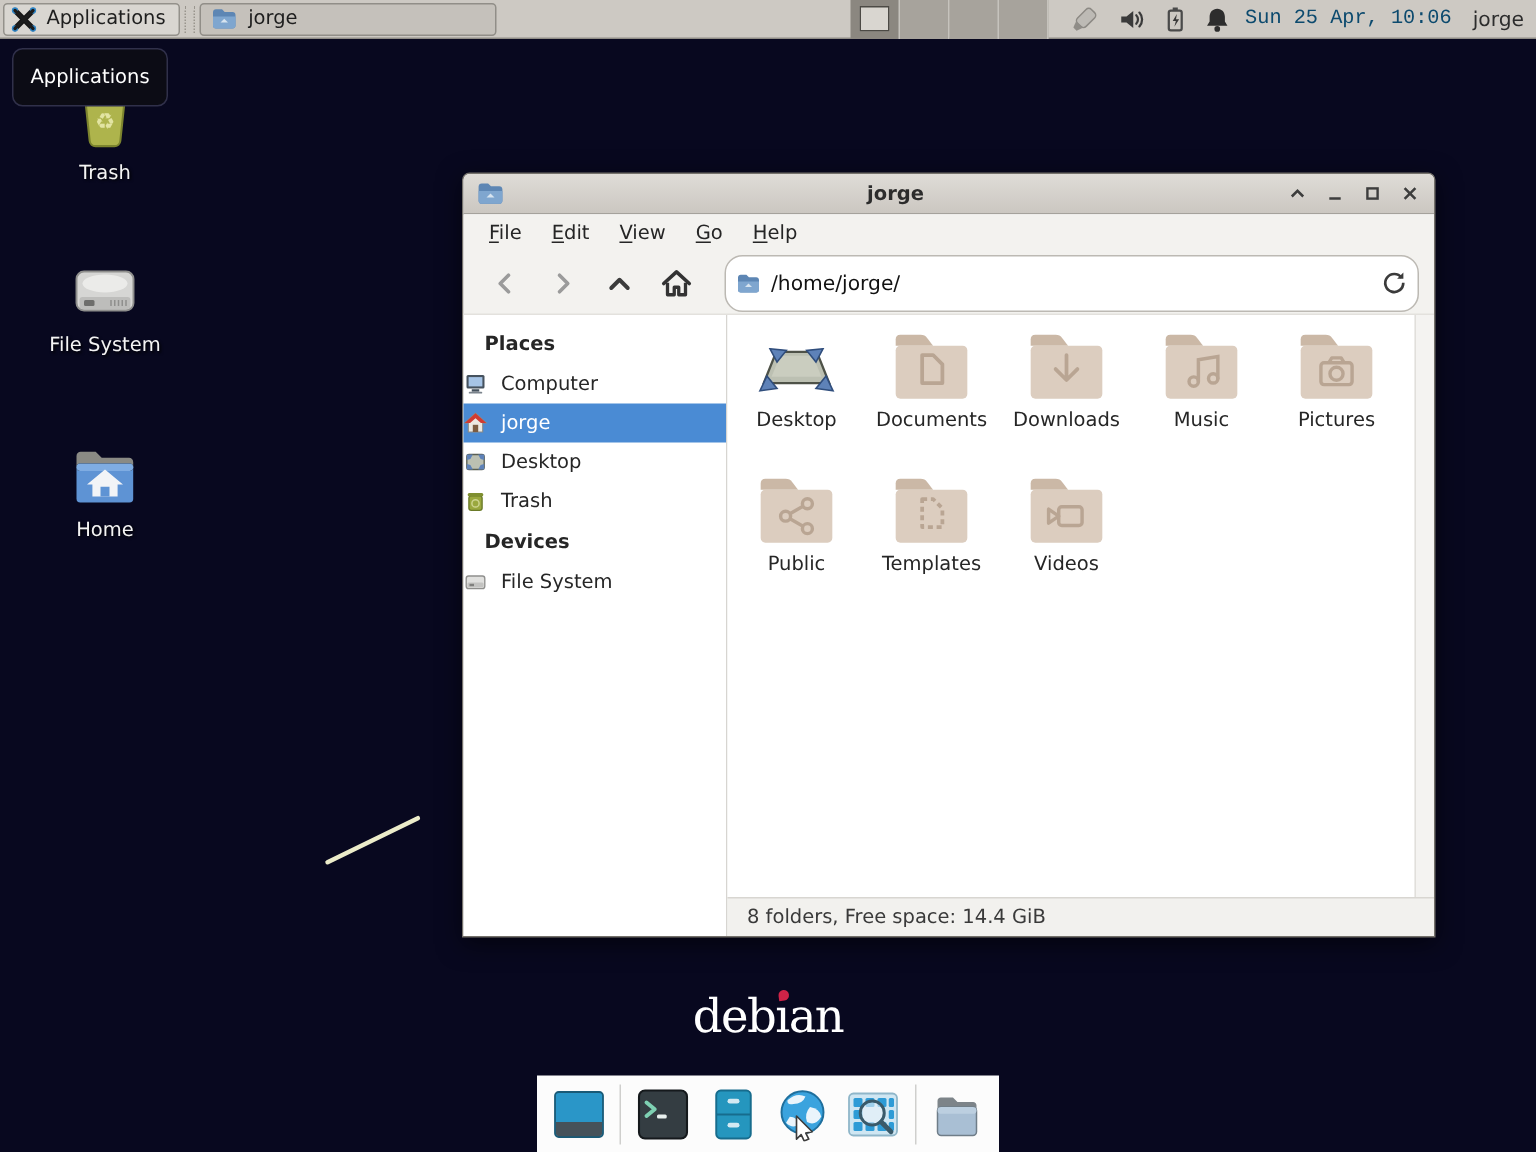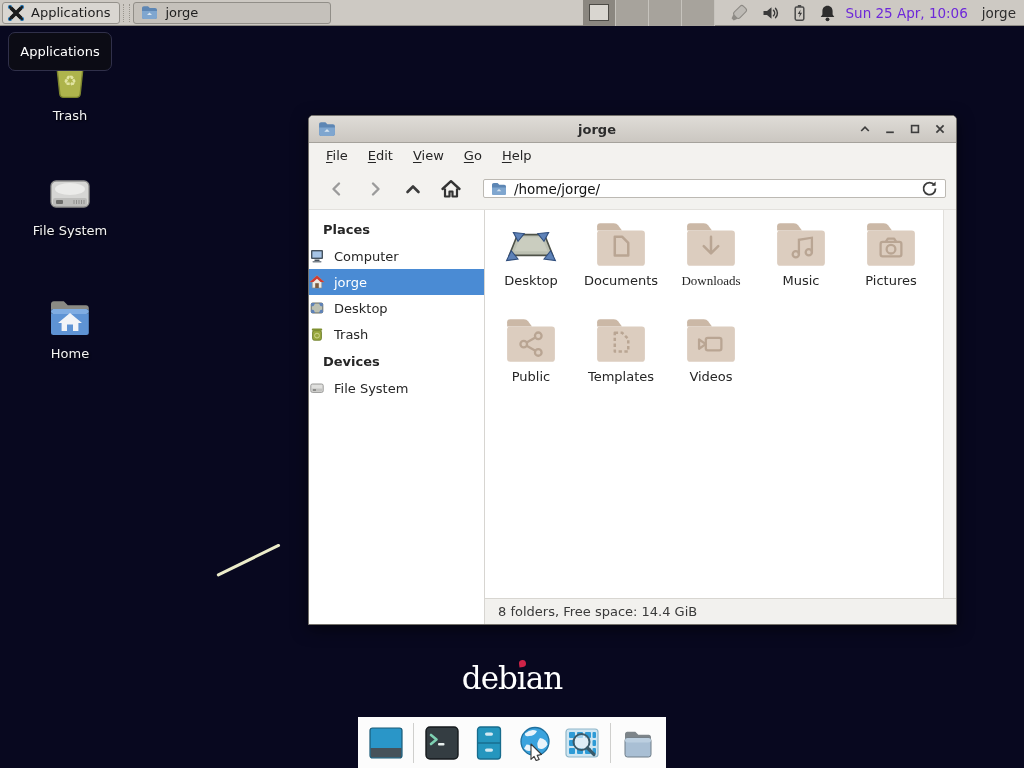--- a/index.html
+++ b/index.html
@@ -20,21 +20,21 @@
   .panel-handle{width:7px;height:18px;margin:0 3px;border-left:1px dotted #99958d;border-right:1px dotted #99958d;}
   .task-btn{width:198px;height:22px;background:#c5c1bb;border:1px solid #918e88;border-radius:3px;
     display:flex;align-items:center;gap:7px;padding:0 7px;color:#1e1e1e;}
   .spacer{flex:1;}
   .pager{display:flex;height:26px;}
   .pager-cell{width:33px;height:26px;background:#a7a39c;border-right:1px solid #c6c3bd;position:relative;}
   .pager-cell.active{background:#8b8780;}
   .pager-cell.active .mini-win{position:absolute;left:6px;top:4px;width:20px;height:17px;
     background:#d9d6d0;border:1px solid #4c4a45;}
   .tray{display:flex;align-items:center;gap:11px;margin:0 10px 0 14px;}
-  .clock{font-size:13.5px;color:#6d28d9;margin-right:14px;white-space:nowrap;}
+  .clock{font-size:13.5px;color:#0c4a6e;margin-right:14px;white-space:nowrap;font-family:Liberation Mono, monospace;}
   .user{font-size:13.5px;color:#2d2d2d;margin-right:8px;}
 
   
   .tooltip{position:absolute;left:8px;top:32px;width:104px;height:39px;background:#0c0c15;
     border:1px solid #30304a;border-radius:7px;color:#fff;display:flex;align-items:center;
     justify-content:center;z-index:60;}
 
   
   .desk-icon{position:absolute;left:25px;width:90px;display:flex;flex-direction:column;align-items:center;gap:5px;z-index:5;}
   .di-label{color:#f4f4f4;font-size:13px;text-shadow:1px 1px 2px #000;}
@@ -47,21 +47,21 @@
     border-bottom:1px solid #a5a29c;display:flex;align-items:center;padding:0 9px;gap:6px;}
   .tb-title{flex:1;text-align:center;font-weight:bold;color:#2c2c2c;}
   .tb-controls{display:flex;gap:11px;align-items:center;}
   .tb-btn{width:14px;height:14px;display:flex;align-items:center;justify-content:center;}
   .menubar{height:25px;background:#f3f2ef;display:flex;align-items:center;padding-left:7px;}
   .menu-item{padding:3px 10px;color:#252525;}
   u{text-underline-offset:2px;}
   .toolbar{height:42px;background:#f3f2ef;display:flex;align-items:center;padding:0 10px;gap:3px;
     border-bottom:1px solid #e3e1dd;}
   .nav-btn{width:35px;height:30px;display:flex;align-items:center;justify-content:center;border-radius:3px;}
-  .path-entry{margin-left:12px;flex:1;height:19px;background:#fff;border:1px solid #bcb9b3;border-radius:2px;
+  .path-entry{margin-left:12px;flex:1;height:38px;background:#fff;border:1px solid #bcb9b3;border-radius:12px;
     display:flex;align-items:center;padding:0 7px;gap:7px;}
   .path-input{flex:1;border:none;outline:none;font:13.5px "DejaVu Sans",sans-serif;color:#111;background:transparent;}
   .win-body{flex:1;display:flex;min-height:0;}
   .sidebar{width:176px;background:#fff;border-right:1px solid #d7d5d1;padding-top:5px;}
   .side-head{font-weight:bold;color:#262626;padding:7px 0 6px 14px;}
   .side-row{height:26px;display:flex;align-items:center;gap:9px;color:#262626;}
   .side-row.selected{background:#4a8bd4;color:#fff;}
   .right-col{flex:1;display:flex;flex-direction:column;min-width:0;}
   .main{flex:1;position:relative;background:#fff;}
   .scroll-track{position:absolute;right:0;top:0;bottom:0;width:13px;background:#f4f3f1;border-left:1px solid #e1dfdb;}
@@ -357,21 +357,21 @@
           <svg width="54" height="50" viewBox="0 0 52 46">
             <path d="M6,2 h13 c2,0 3.2,.8 4.2,2 l3.8,5 H3 V5 c0,-2 1,-3 3,-3 z" fill="#cbb8a6"></path>
             <rect x="3" y="9" width="46" height="34" rx="3" fill="#dccdbf"></rect>
             <g stroke="#b9a593" stroke-width="2.4" fill="none" stroke-linejoin="round">
               <path d="M20,15 h7 l6,6 v12 h-13 z"></path>
             </g>
           </svg>
           <span class="flabel">Documents</span>
         </div>
 
-        <div class="fitem" style="left:181px;top:10px;font-family:Liberation Serif, serif;">
+        <div class="fitem" style="left:181px;top:10px;">
           <svg width="54" height="50" viewBox="0 0 52 46">
             <path d="M6,2 h13 c2,0 3.2,.8 4.2,2 l3.8,5 H3 V5 c0,-2 1,-3 3,-3 z" fill="#cbb8a6"></path>
             <rect x="3" y="9" width="46" height="34" rx="3" fill="#dccdbf"></rect>
             <g stroke="#b9a593" stroke-width="2.4" fill="none" stroke-linecap="round" stroke-linejoin="round">
               <path d="M26,15 v14 M19,24 l7,7 7,-7"></path>
             </g>
           </svg>
           <span class="flabel">Downloads</span>
         </div>
 

